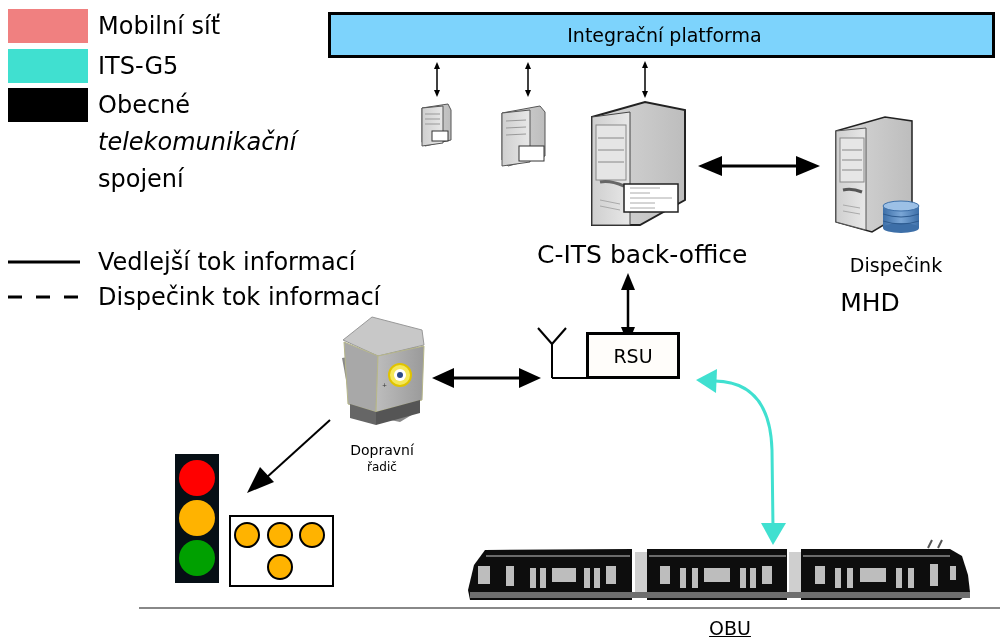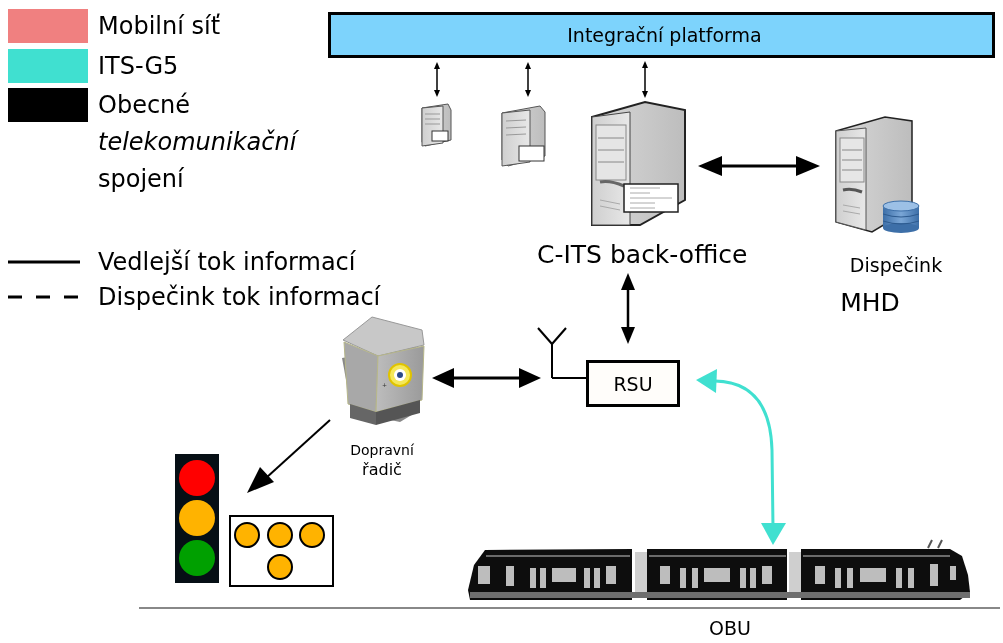--- a/index.html
+++ b/index.html
@@ -4,21 +4,21 @@
 <style>
   html, body { margin: 0; padding: 0; background: #ffffff; }
   body { width: 1003px; height: 643px; position: relative; overflow: hidden;
          font-family: "DejaVu Sans", sans-serif; color: #000; }
   .legend-swatch { position: absolute; left: 8px; width: 80px; height: 34px; }
   .legend-label { position: absolute; left: 98px; font-size: 24px; line-height: 26px; white-space: nowrap; }
   .label { position: absolute; white-space: nowrap; text-align: center; }
   .platform { position: absolute; left: 328px; top: 12px; width: 667px; height: 46px;
               border: 3px solid #000; box-sizing: border-box; background: #7dd3fc;
               display: flex; align-items: center; justify-content: center; font-size: 19px; padding-left: 6px; }
-  .rsu { position: absolute; left: 586px; top: 360px; width: 94px; height: 47px;
+  .rsu { position: absolute; left: 586px; top: 332px; width: 94px; height: 47px;
          border: 3px solid #000; box-sizing: border-box; background: #fffdfa;
          display: flex; align-items: center; justify-content: center; font-size: 19px; }
   svg.layer { position: absolute; left: 0; top: 0; }
 </style>
 </head>
 <body>
 
 <div class="legend-swatch" style="top:9px;background:#f08080;"></div>
 <div class="legend-label" style="top:13px;">Mobilní síť</div>
 <div class="legend-swatch" style="top:49px;background:#40e0d0;"></div>
@@ -238,15 +238,15 @@
 
 <div class="label" style="left:537px;top:240px;font-size:25px;width:200px;">C-ITS back-office</div>
 <div class="label" style="left:820px;top:254px;font-size:19px;width:100px;margin-left:26px;">Dispečink</div>
 <div class="label" style="left:820px;top:288px;font-size:25px;width:100px;">MHD</div>
 
 <div class="rsu">
   <span>RSU</span>
 </div>
 
 <div class="label" style="left:342px;top:442px;font-size:14px;width:80px;">Dopravní</div>
-<div class="label" style="left:342px;top:460px;font-size:16px;width:80px;">řadič</div>
-
-<div class="label" style="left:690px;top:617px;font-size:19px;width:80px;">OBU</div>
+<div class="label" style="left:342px;top:460px;font-size:12px;width:80px;">řadič</div>
+
+<div class="label" style="left:690px;top:617px;font-size:19px;width:80px;text-decoration:underline;">OBU</div>
 
 </body></html>

